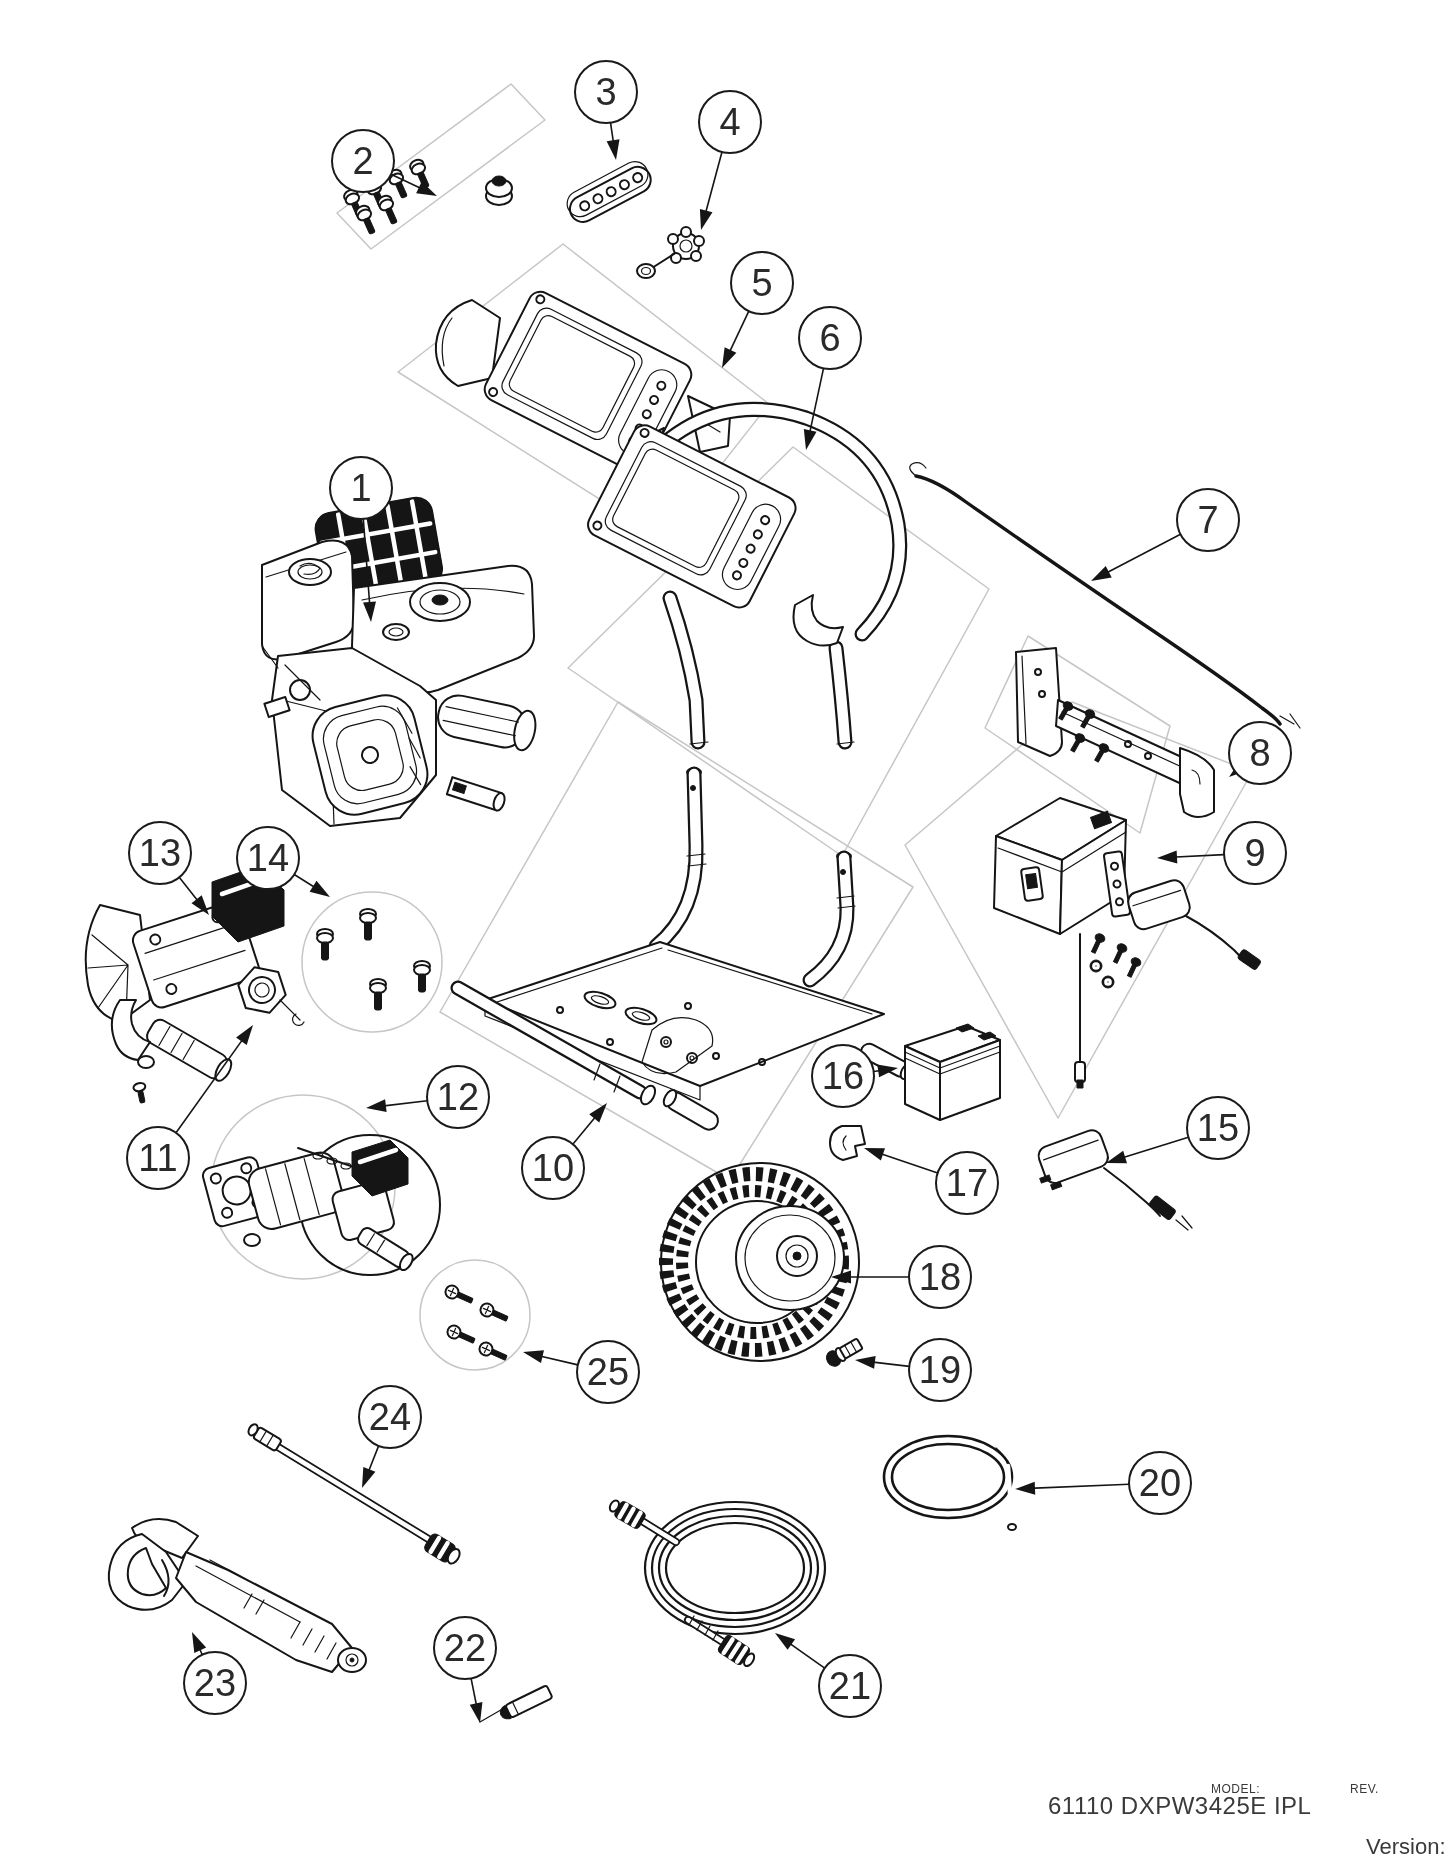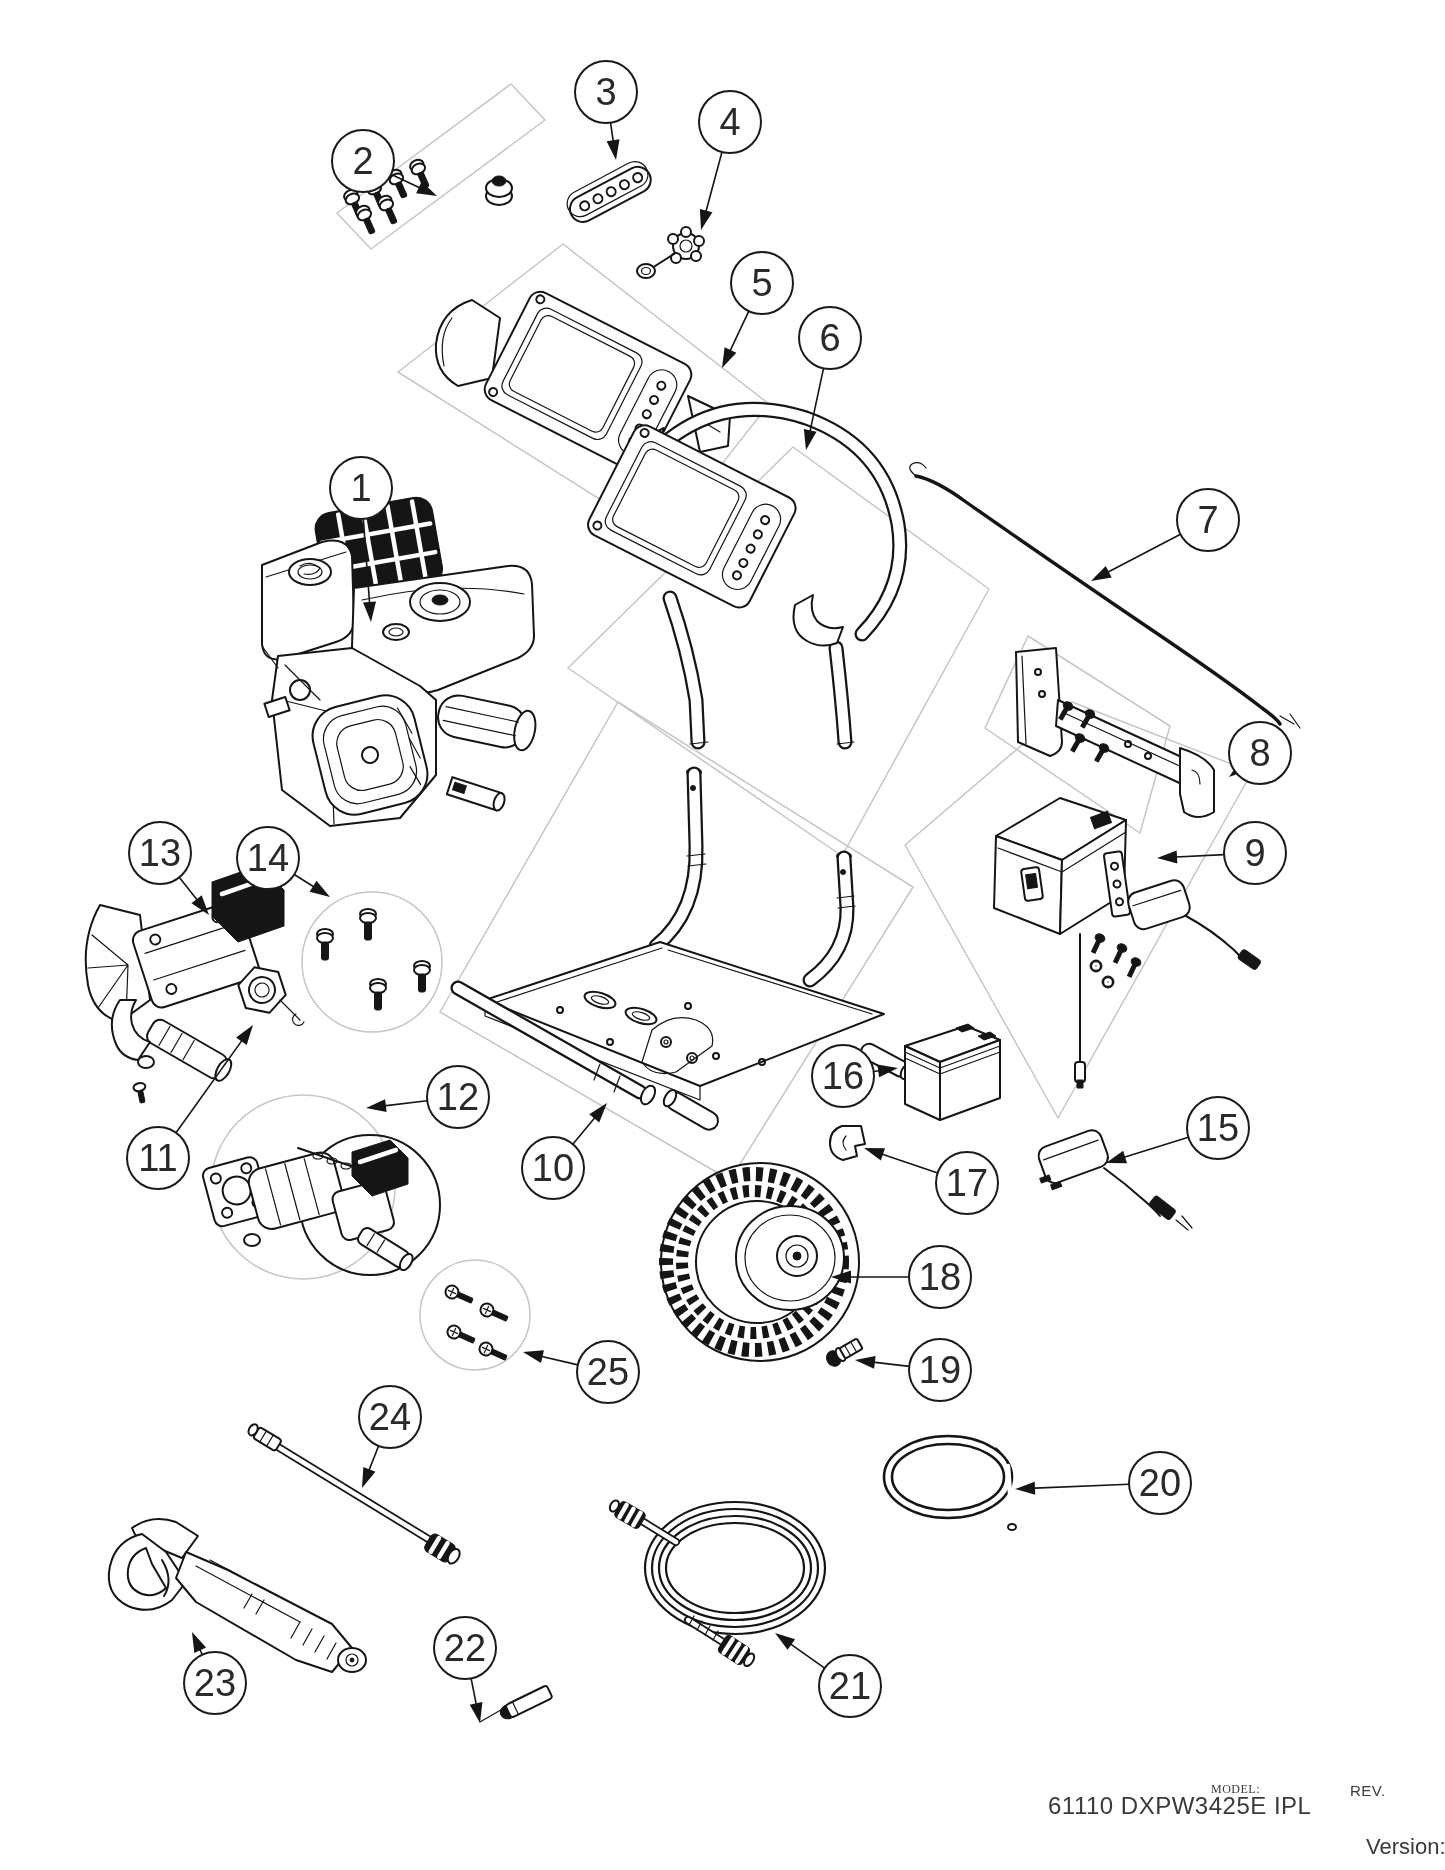--- a/index.html
+++ b/index.html
@@ -17,23 +17,23 @@
   .tube-i{fill:none;stroke:#ffffff;stroke-width:10.5;stroke-linecap:round;}
   .tube2-o{fill:none;stroke:#151515;stroke-width:8;stroke-linecap:round;}
   .tube2-i{fill:none;stroke:#ffffff;stroke-width:4.5;stroke-linecap:round;}
   .leader{stroke:#151515;stroke-width:1.6;fill:none;}
   .arrowhead{fill:#151515;stroke:none;}
   .callout-circle{fill:#ffffff;stroke:#1a1a1a;stroke-width:2;}
   .callout-num{font-family:"Liberation Sans",sans-serif;font-size:38px;fill:#2a2a2a;
                text-anchor:middle;}
   
   .titleblock span,.titleblock div{position:absolute;color:#3a3a3a;white-space:nowrap;}
-  .tb-model-label{left:1211px;top:1782px;font-size:12px;letter-spacing:.5px;font-family:Liberation Serif, serif;}
+  .tb-model-label{left:1211px;top:1782px;font-size:12px;letter-spacing:.5px;}
   .tb-model-value{left:1048px;top:1792px;font-size:24px;letter-spacing:.5px;}
-  .tb-rev-label{left:1350px;top:1782px;font-size:15px;letter-spacing:.5px;}
+  .tb-rev-label{left:1350px;top:1782px;font-size:12px;letter-spacing:.5px;}
   .tb-version-label{left:1366px;top:1834px;font-size:22px;}
 </style>
 </head>
 <body>
 
 <div class="page">
 
 <svg width="1445" height="1870" viewBox="0 0 1445 1870">
 
   <g>

